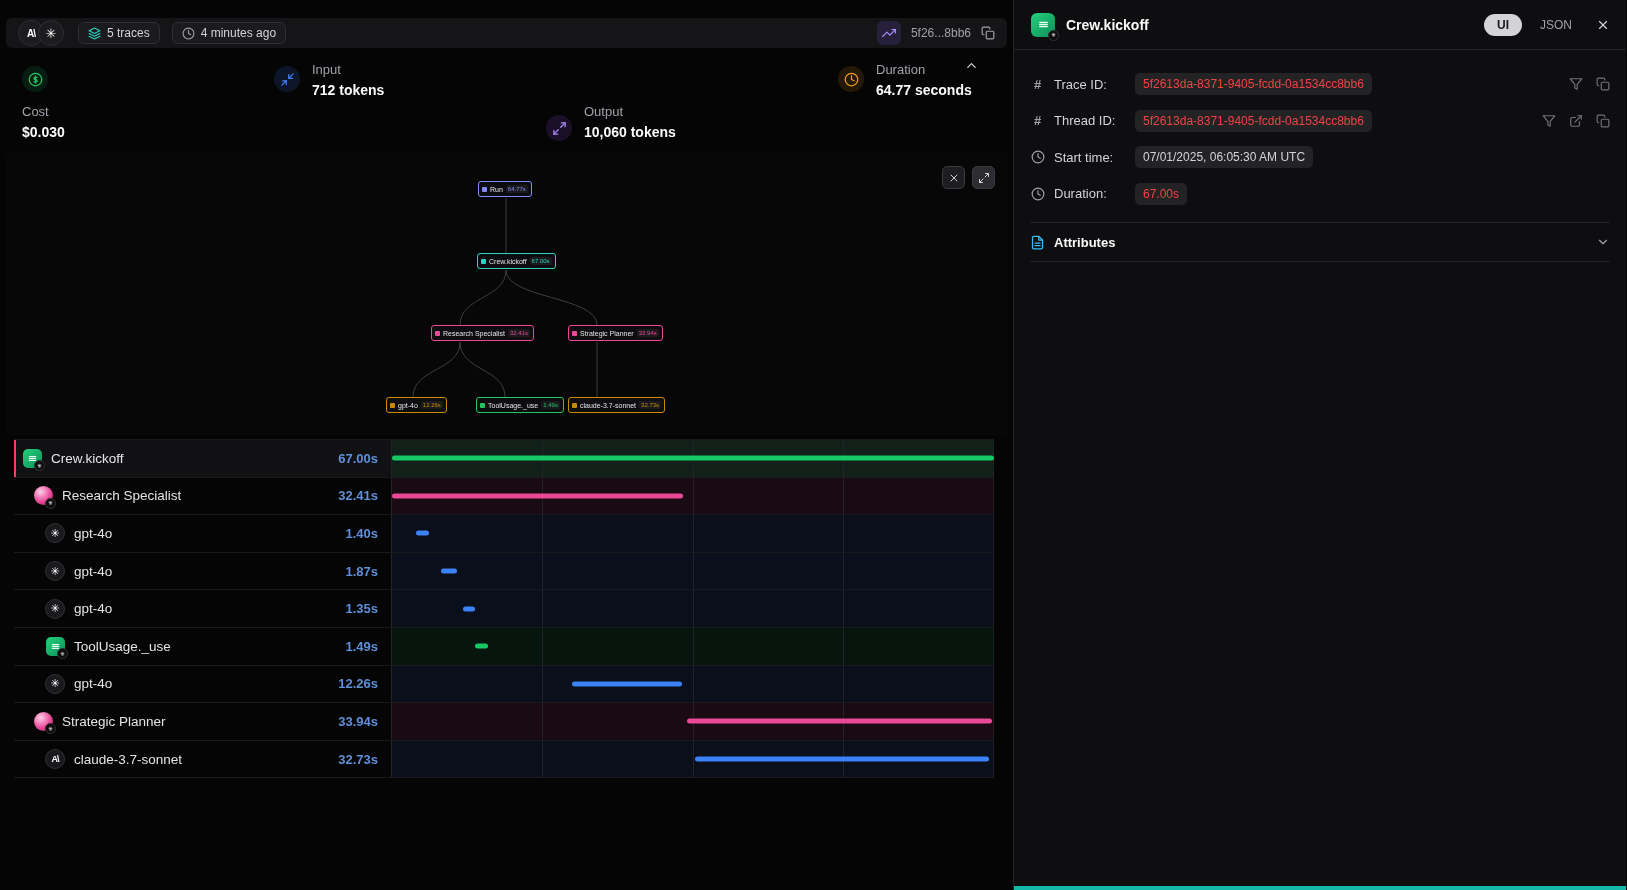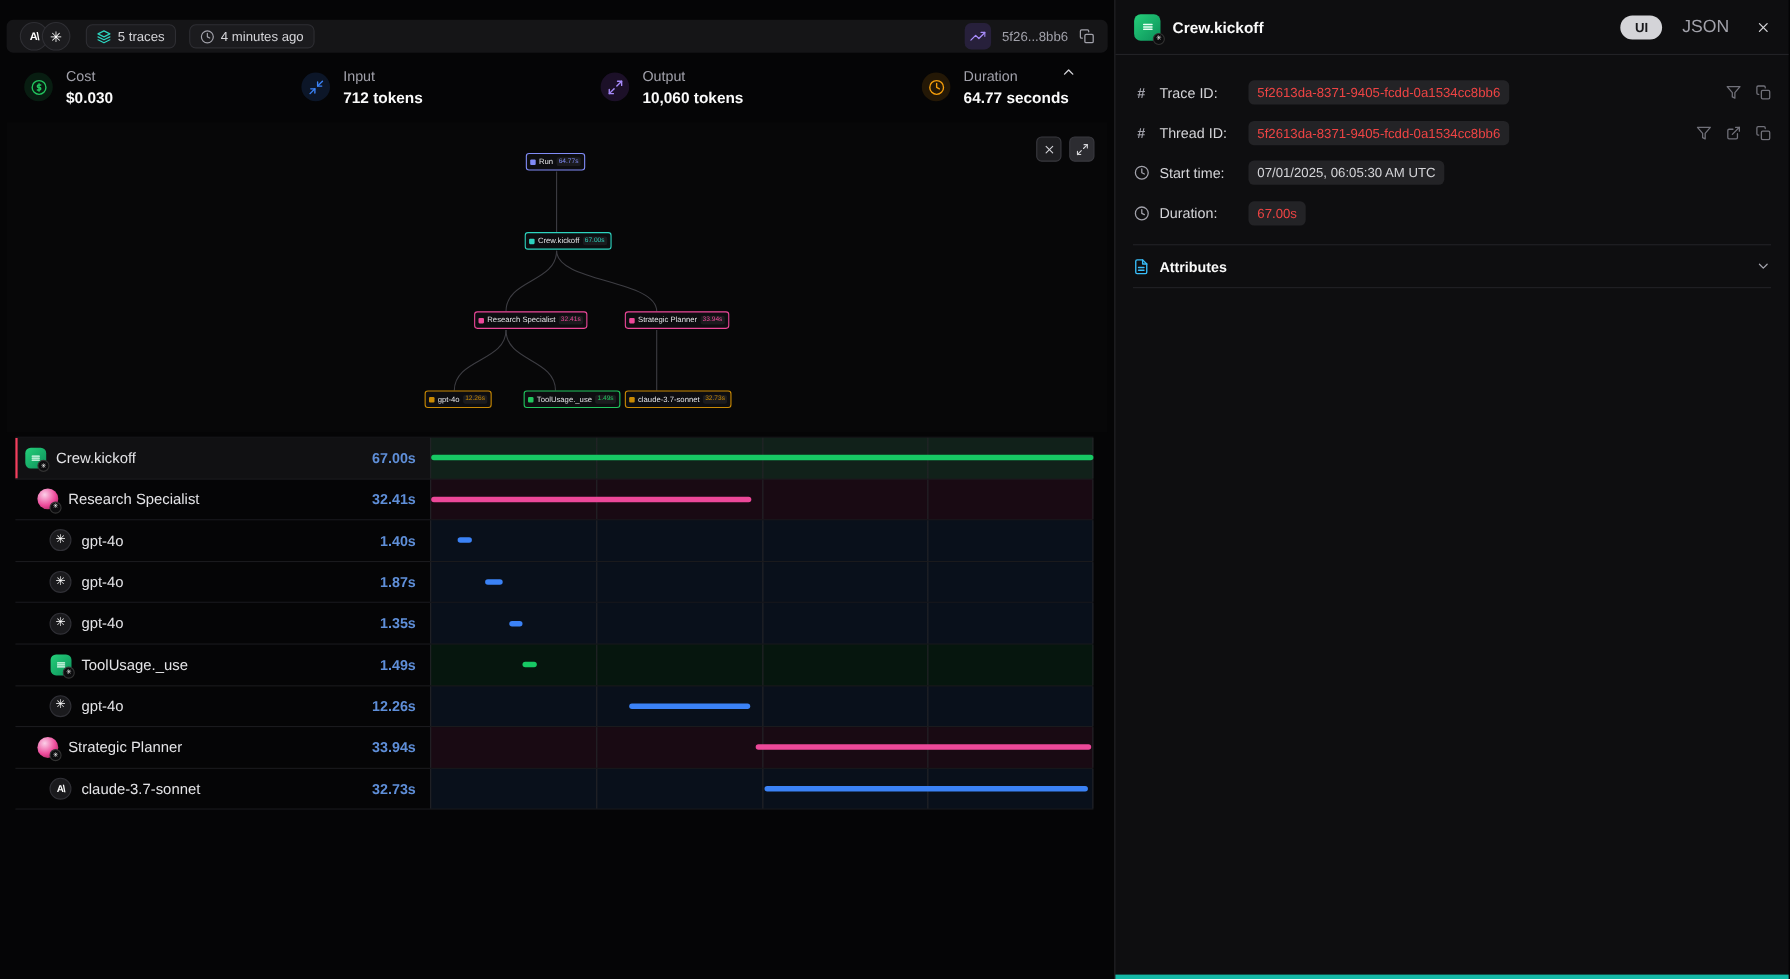--- a/index.html
+++ b/index.html
@@ -22,21 +22,21 @@
   .clock-c { color:#a1a1aa; }
   .top-right { margin-left:auto; display:flex; align-items:center; gap:10px; }
   .mini-btn { width:24px; height:24px; border-radius:6px; background:rgba(139,92,246,.16); display:flex; align-items:center; justify-content:center; color:#a78bfa; }
   .mini-btn svg { width:14px; height:14px; }
   .trace-id { font-size:12px; color:#a1a1aa; }
   .copy-sm { color:#a1a1aa; } .copy-sm svg { width:14px; height:14px; }
 
   
   .stats { margin:6px 6px 0; padding:8px 16px 10px; display:flex; position:relative; }
   .stat { display:flex; align-items:flex-start; gap:12px; }
-  .stat.cost { width:252px; } .stat.input { width:272px; } .stat.output { width:292px; }
+  .stat.cost { width:252px;flex-direction:column; } .stat.input { width:272px; } .stat.output { width:292px;align-items:flex-end; }
   .stat-icon { width:26px; height:26px; border-radius:50%; display:flex; align-items:center; justify-content:center; margin-top:4px; flex:none; }
   .stat-icon svg { width:15px; height:15px; }
   .ic-cost { background:rgba(34,197,94,.13); color:#22c55e; }
   .ic-input { background:rgba(59,130,246,.14); color:#3b82f6; }
   .ic-output { background:rgba(168,85,247,.14); color:#a78bfa; }
   .ic-duration { background:rgba(245,158,11,.13); color:#f59e0b; }
   .stat-label { font-size:13px; color:#a1a1aa; margin-bottom:4px; }
   .stat-value { font-size:14px; color:#fafafa; font-weight:700; }
   .collapse { position:absolute; right:28px; top:4px; color:#d4d4d8; }
   .collapse svg { width:15px; height:15px; }
@@ -79,21 +79,21 @@
   .badge { position:absolute; right:-3px; bottom:-3px; width:11px; height:11px; border-radius:50%; background:#0c0c0e; border:1px solid #333; color:#fff; font-size:6px; line-height:1; display:flex; align-items:center; justify-content:center; }
 
   
   .s-header { height:50px; display:flex; align-items:center; gap:10px; padding:0 16px; border-bottom:1px solid #222226; }
   .s-icon { position:relative; width:26px; height:26px; flex:none; display:flex; align-items:center; justify-content:center; }
   .s-sq { width:24px; height:24px; border-radius:6px; background:linear-gradient(135deg,#25d07a,#0c8f5a); display:flex; align-items:center; justify-content:center; color:#eafff5; }
   .s-sq svg { width:13px; height:13px; }
   .s-title { font-size:14px; font-weight:700; color:#fafafa; }
   .s-tabs { margin-left:auto; display:flex; align-items:center; gap:18px; }
   .pill { background:#d4d4d8; color:#18181b; font-size:12px; font-weight:600; padding:4px 13px; border-radius:999px; }
-  .tab-json { font-size:16px; color:#a1a1aa; }
+  .tab-json { font-size:12px; color:#a1a1aa; }
   .close-x { color:#d4d4d8; margin-left:6px; } .close-x svg { width:14px; height:14px; }
   .s-body { padding:16px 16px 0; }
   .sdk-row { display:flex; justify-content:flex-end; margin-bottom:12px; }
   .sdk-badge { border:1px solid #0f766e; color:#2dd4bf; background:rgba(20,184,166,.07); font-size:12px; font-weight:700; padding:5px 11px; border-radius:7px; }
   .f-row { display:flex; align-items:center; height:36.5px; gap:9px; }
   .f-icon { width:15px; color:#a1a1aa; font-size:13px; font-weight:700; display:flex; justify-content:center; flex:none; }
   .f-icon svg { width:14px; height:14px; }
   .f-label { font-size:13px; color:#d4d4d8; width:72px; flex:none; }
   .chip { background:#232326; border-radius:5px; padding:4px 8px; font-size:12px; color:#d4d4d8; }
   .chip.accent { color:#ef4444; }

